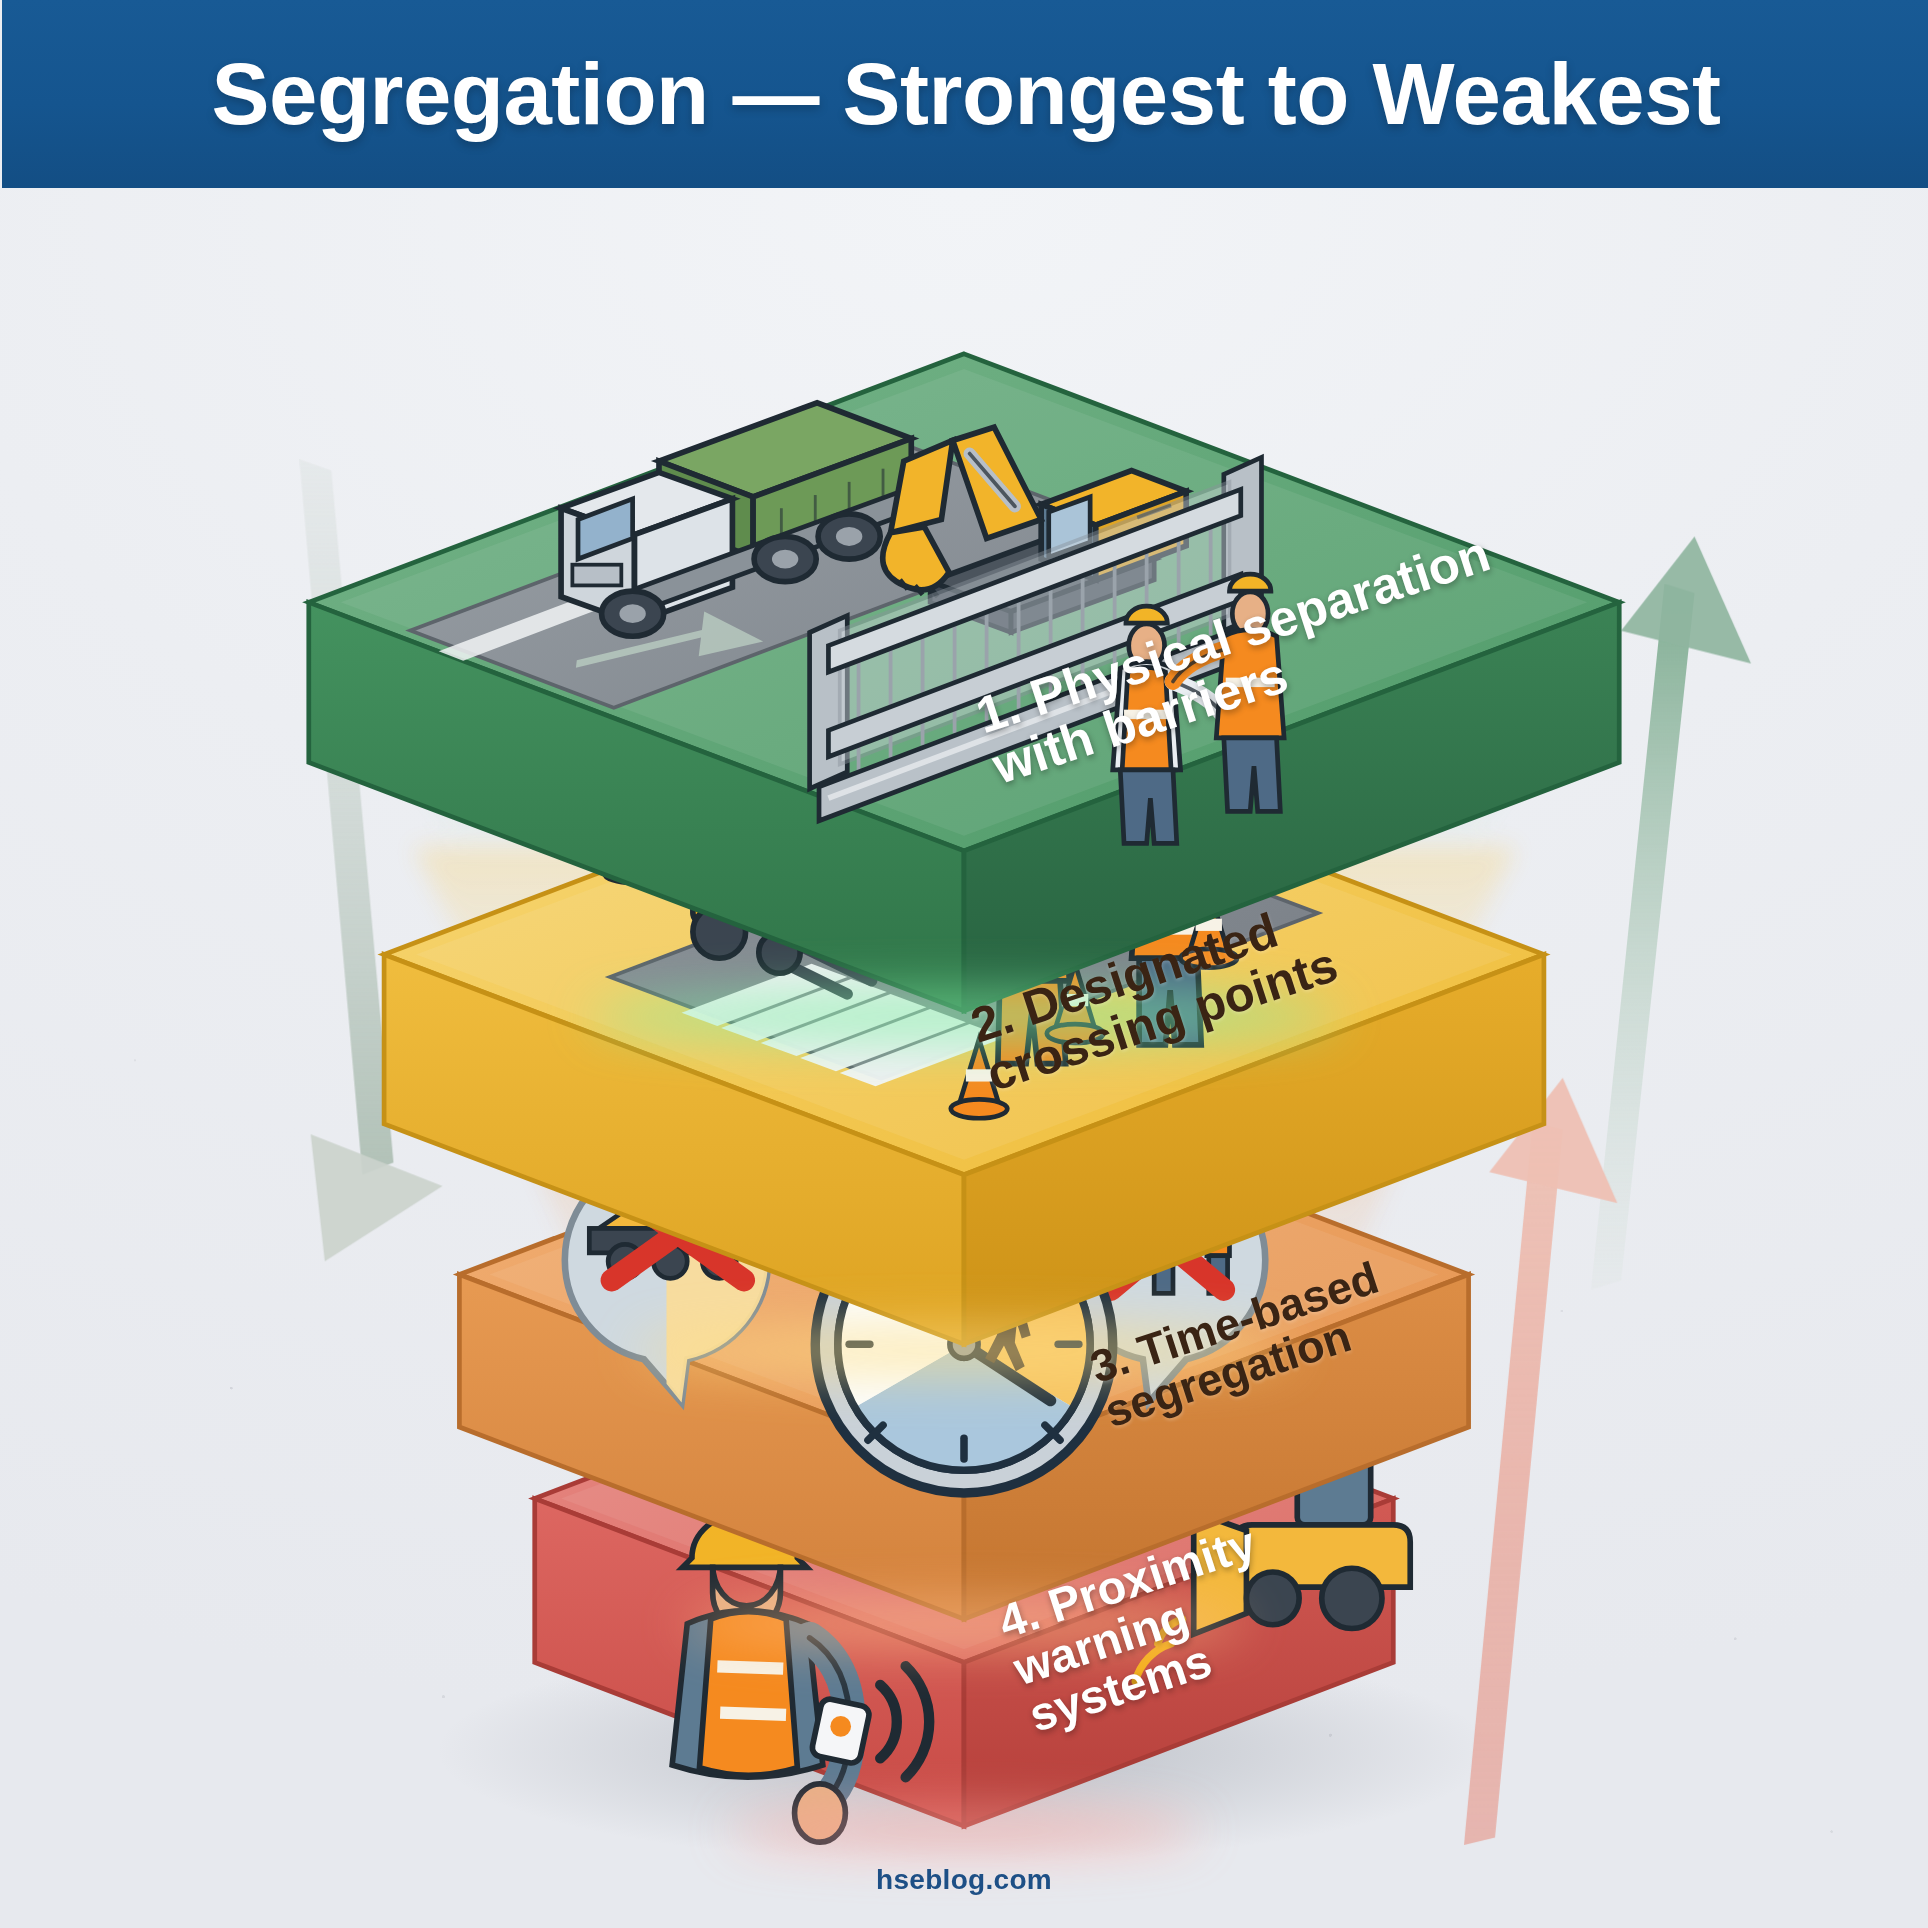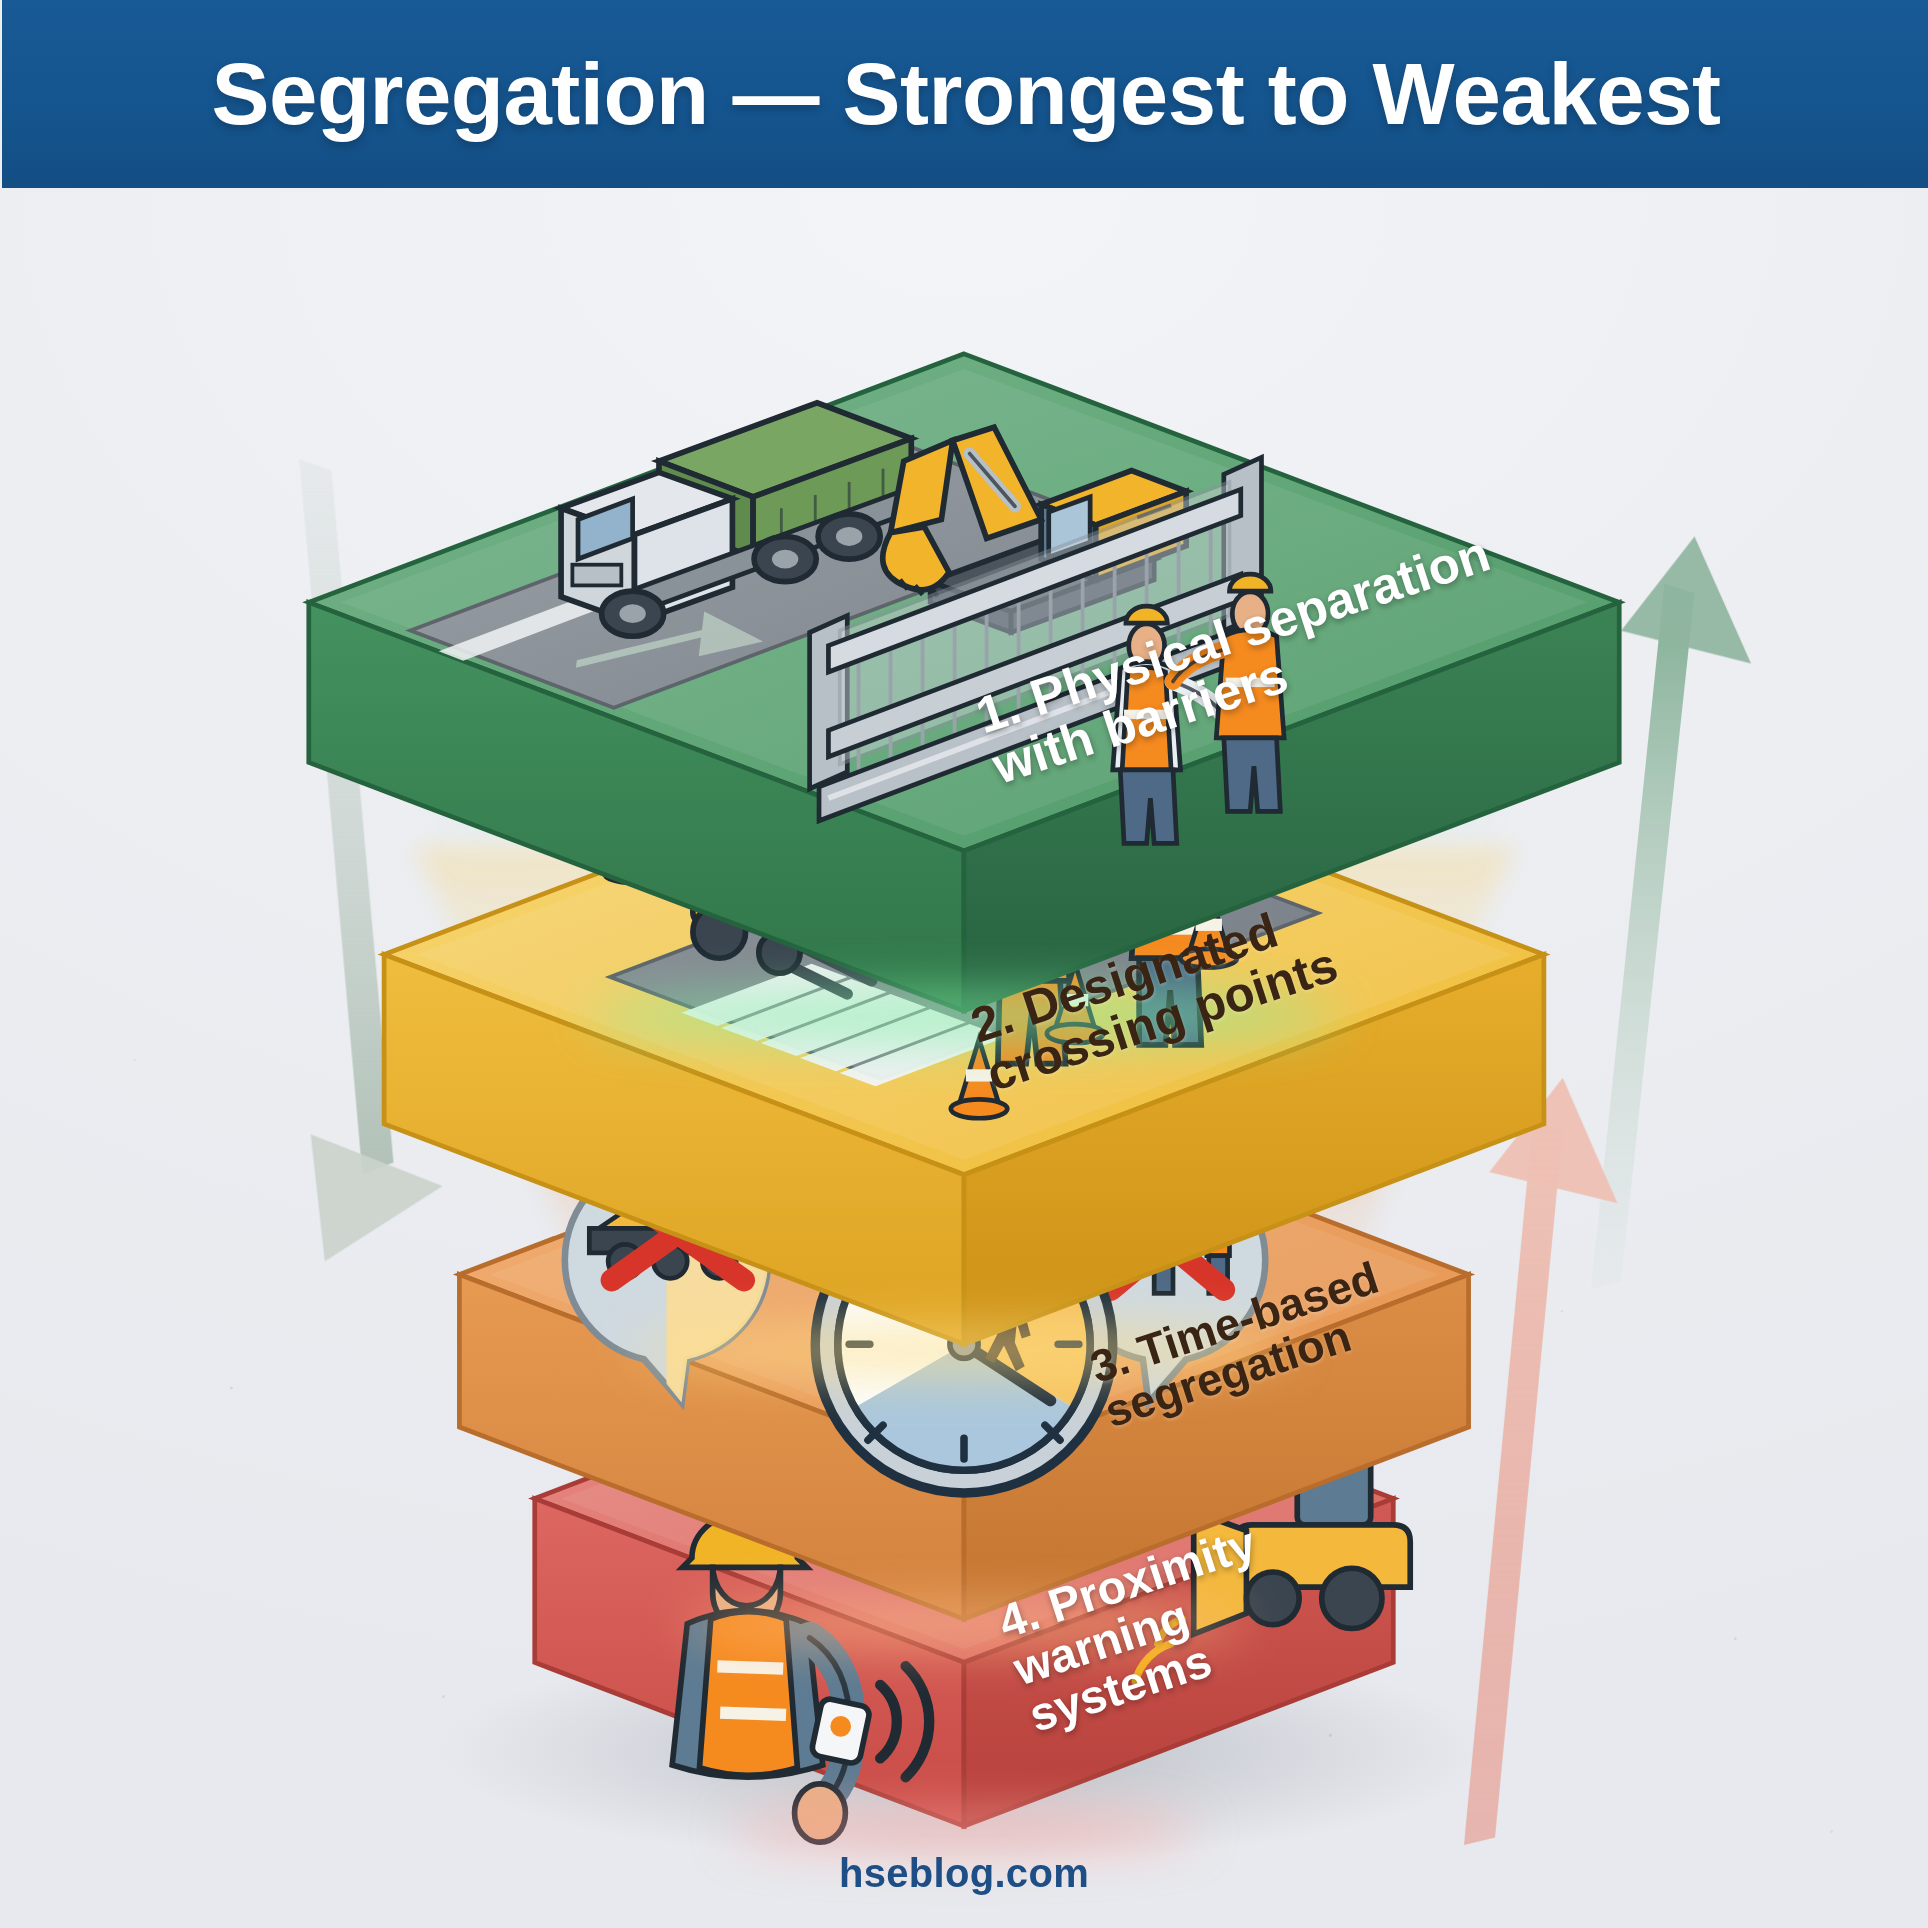--- a/index.html
+++ b/index.html
@@ -78,21 +78,21 @@
   #label-3 { left:1085px; top:1347px; font-size:45px; transform:rotate(-18deg); transform-origin:0 0; }
   #label-4 { left:993px; top:1601px; font-size:47px; transform:rotate(-18deg); transform-origin:0 0; }
 
   
   #footer {
     position:absolute; left:0; bottom:32px; width:1928px;
     text-align:center; z-index:60;
   }
   #footer-text {
     color:#1d4f86;
-    font-size:40px;
+    font-size:28px;
     font-weight:bold;
     letter-spacing:0.3px;
   }
 </style>
 </head>
 <body>
 
 <div id="page">
 
   <div id="speckle"></div>

